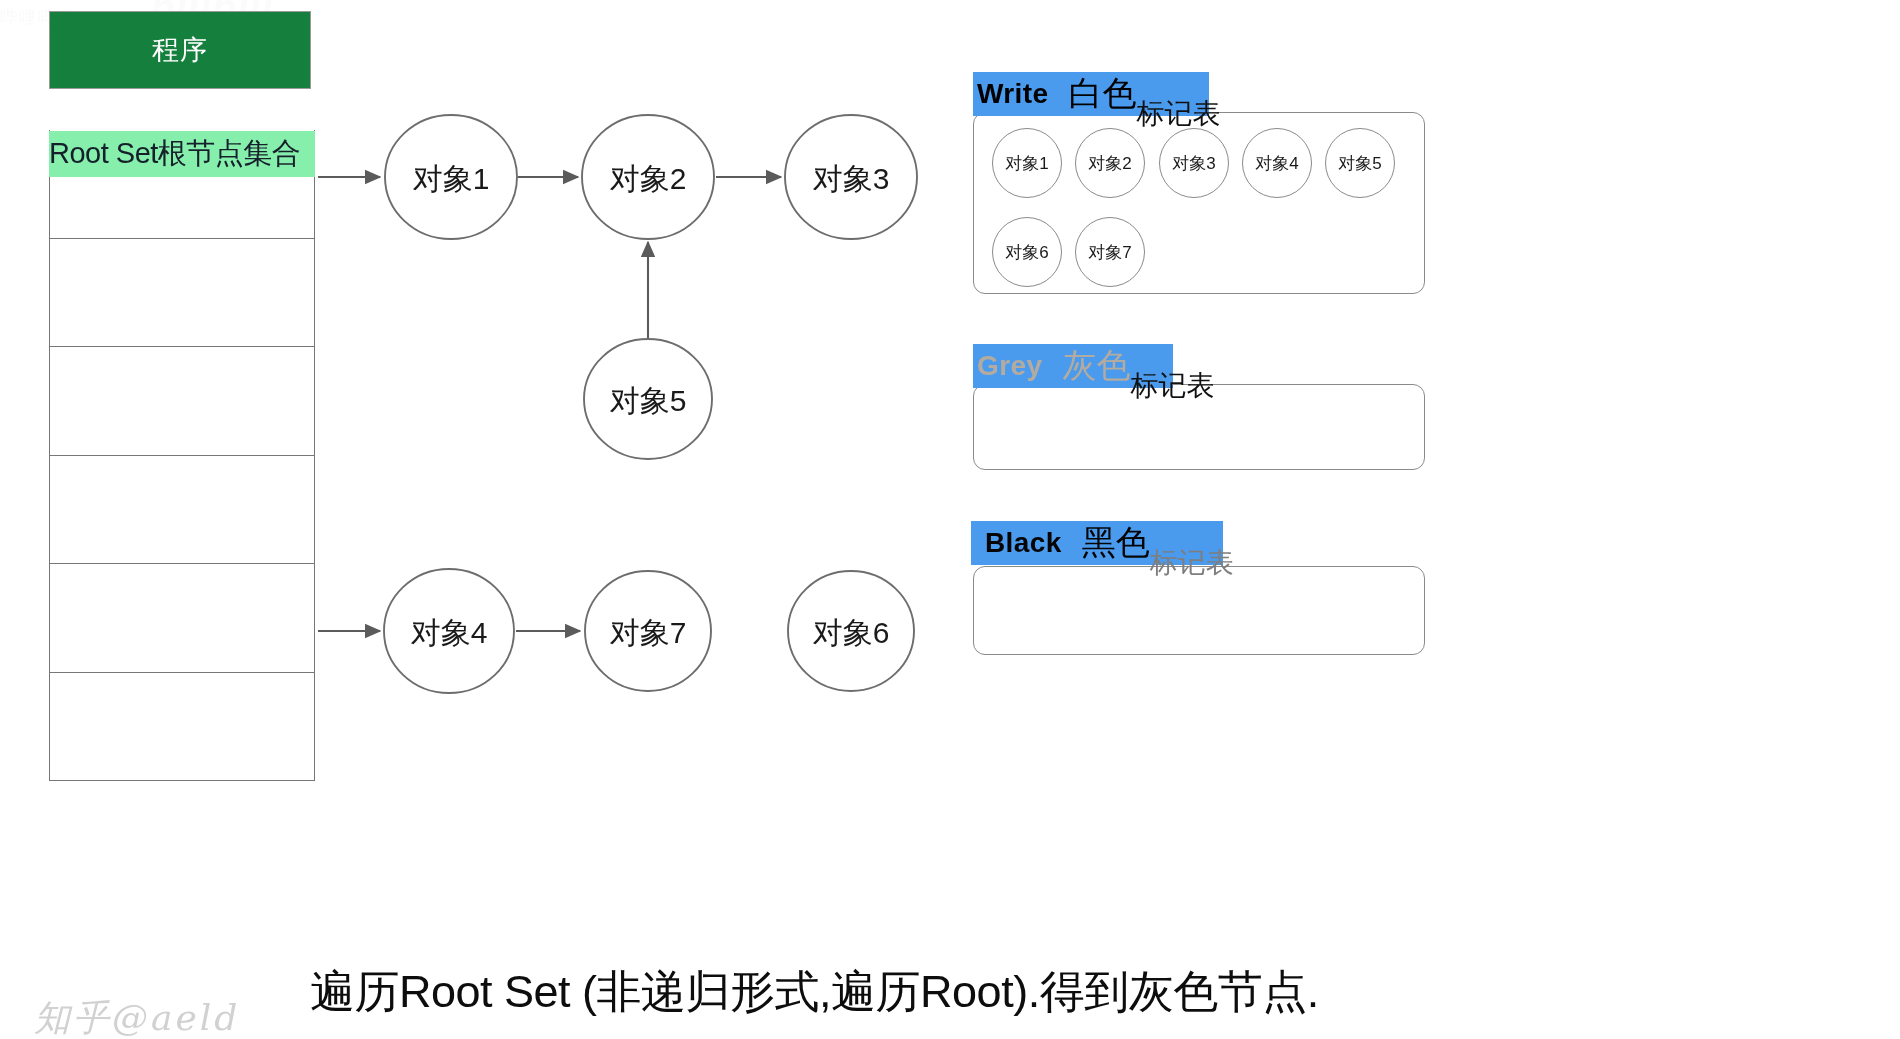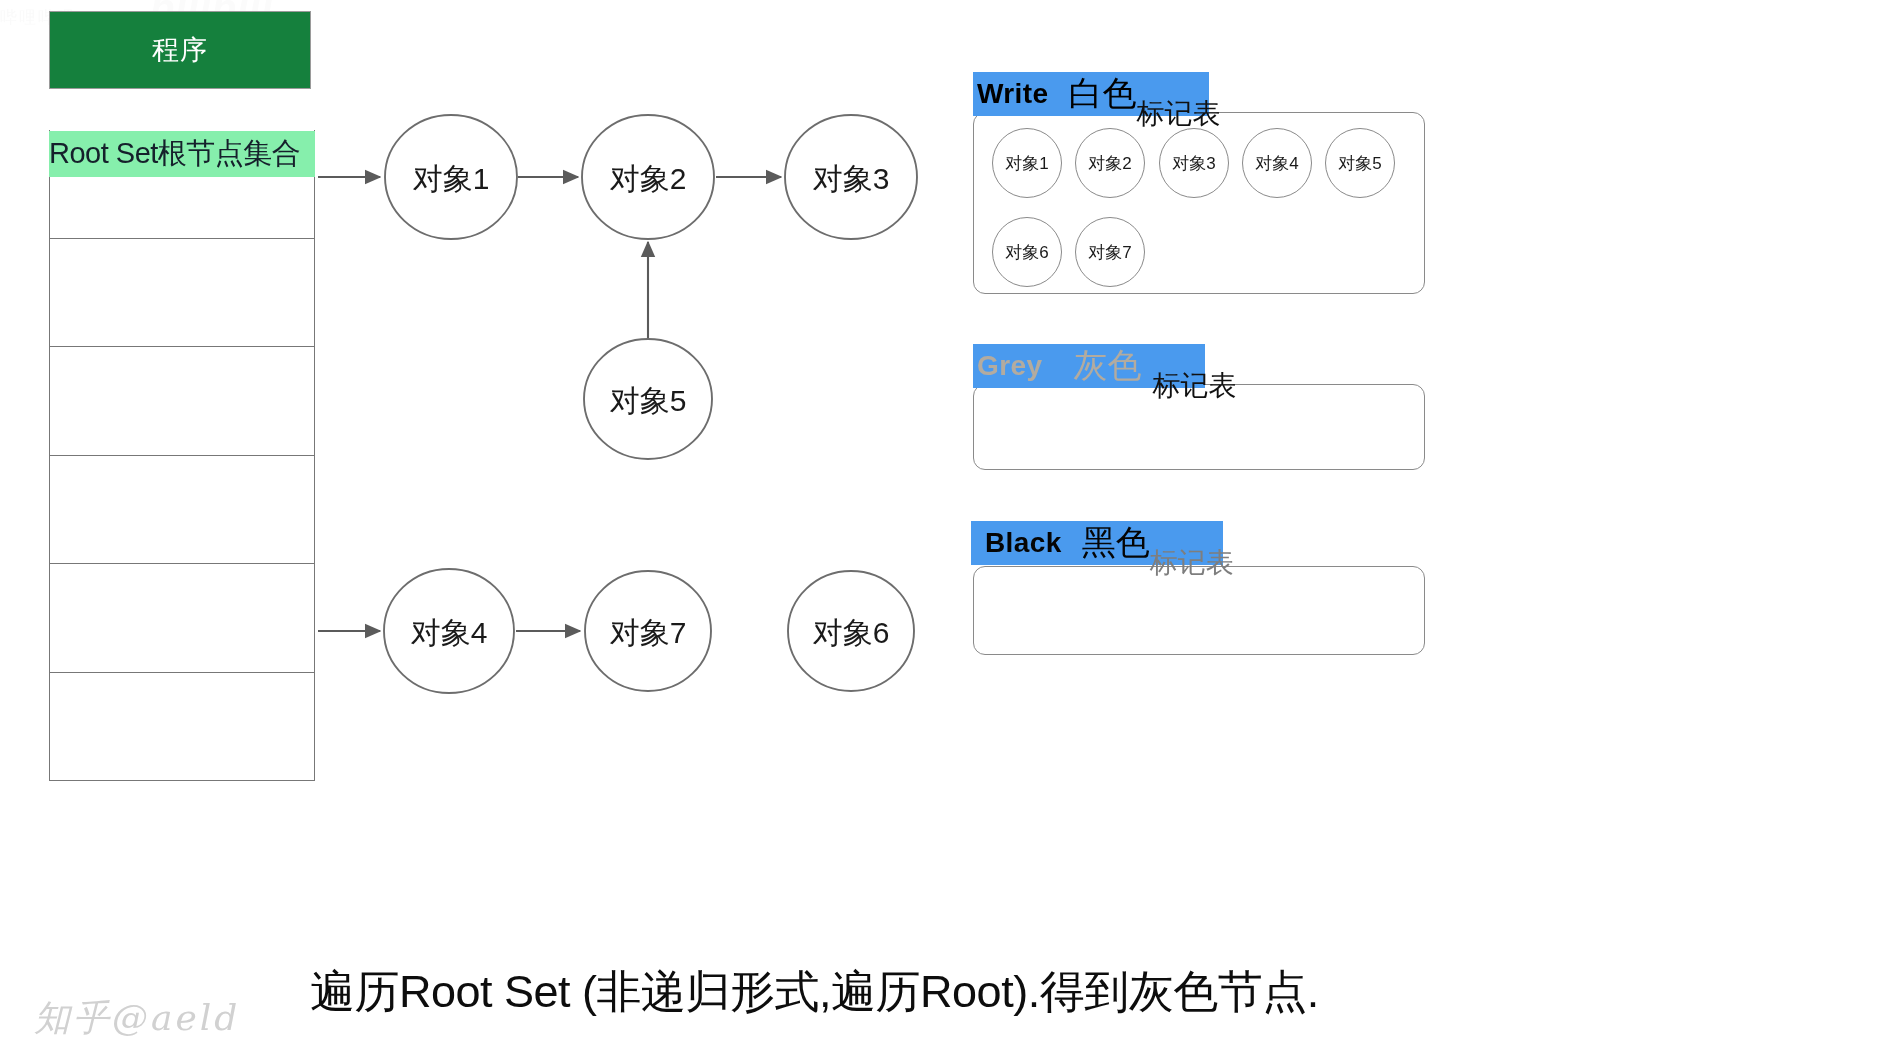--- a/index.html
+++ b/index.html
@@ -310,21 +310,21 @@
       <span>对象7</span>
     </div>
   </div>
   <div class="mt-header hdr-white" style="left:973px; top:72px; width:236px;">
     <span class="en">Write</span>
     <span class="cn-color">白色</span>
       <span class="cn-rest">标记表</span>
   </div>
 
   <div class="mt-body" style="left:973px; top:384px; width:452px; height:86px;"></div>
-  <div class="mt-header hdr-grey" style="left:973px; top:344px; width:232px;gap:11px;">
+  <div class="mt-header hdr-grey" style="left:973px; top:344px; width:200px;">
     <span class="en">Grey</span>
     <span class="cn-color">灰色</span>
       <span class="cn-rest">标记表</span>
   </div>
 
   <div class="mt-body" style="left:973px; top:566px; width:452px; height:89px;"></div>
   <div class="mt-header hdr-black" style="left:971px; top:521px; width:252px;padding-left:14px;">
     <span class="en">Black</span>
     <span class="cn-color">黑色</span>
       <span class="cn-rest">标记表</span>

